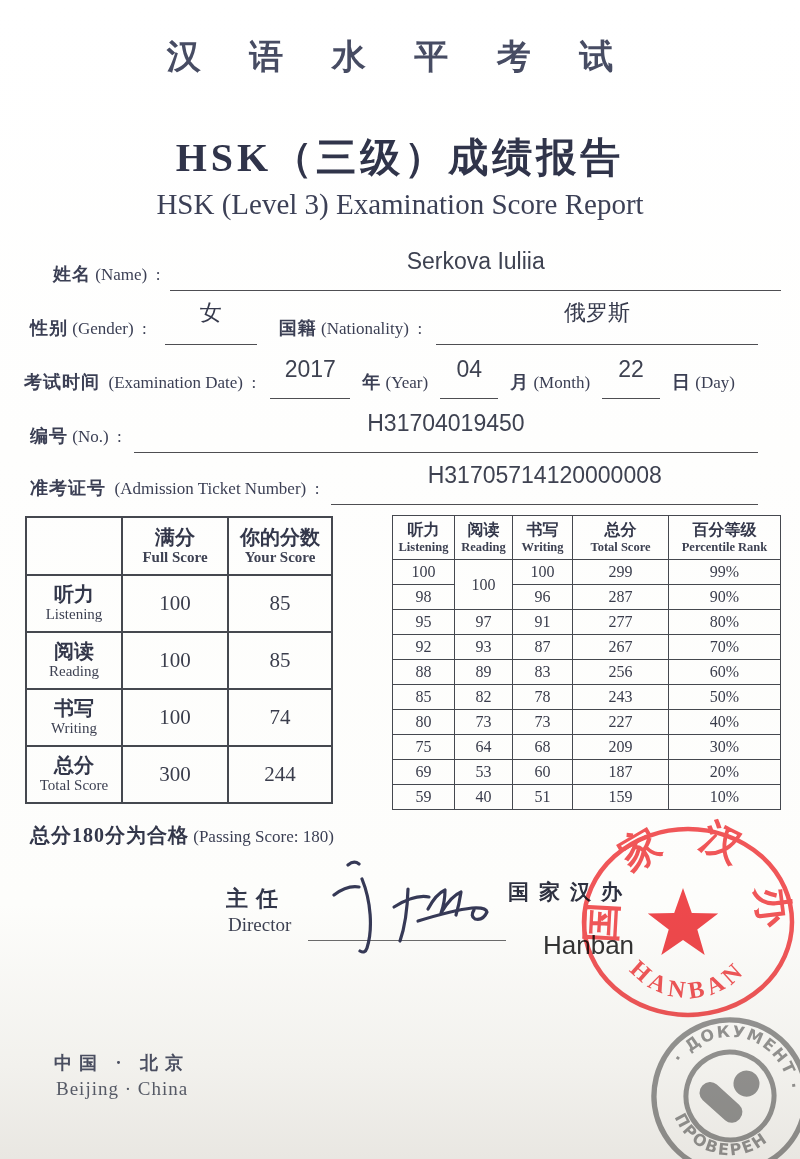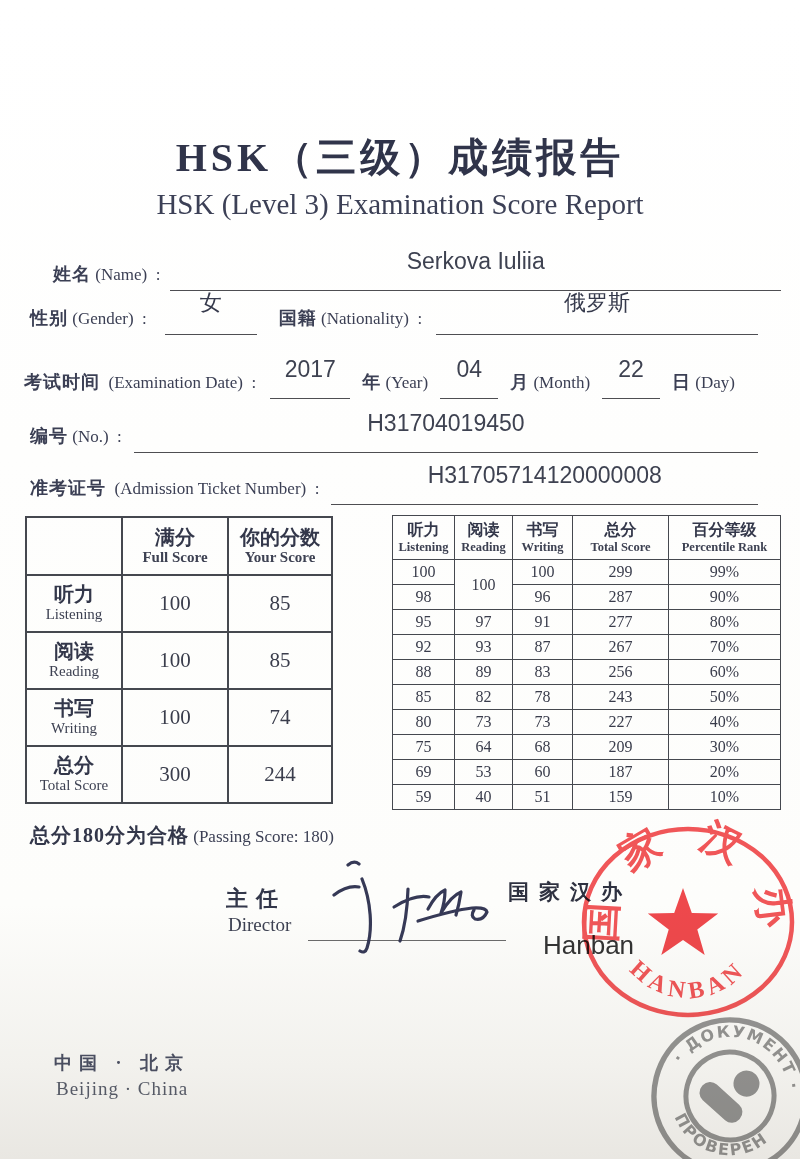--- a/index.html
+++ b/index.html
@@ -49,31 +49,32 @@
   .foot-en{left:56px;top:1078px;font-size:19px;color:#565a66;letter-spacing:1px;}
   .stamp-red{left:568px;top:812px;mix-blend-mode:multiply;opacity:.92;}
   .stamp-gray{left:630px;top:1006px;mix-blend-mode:multiply;opacity:.9;}
   .sig{left:300px;top:845px;}
 </style>
 </head>
 <body>
 
 <div class="page">
 
+  <div class="abs center title-cn">汉 语 水 平 考 试</div>
   <div class="abs center sub-cn">HSK（三级）成绩报告</div>
   <div class="abs center sub-en">HSK (Level 3) Examination Score Report</div>
 
   <div class="abs frow" style="top:244px;margin-left:23px;">
     <span class="lab"><span class="cjk">姓名</span>&nbsp;<span>(Name)</span>&nbsp;&nbsp;<span>:</span></span>
     <span class="uline fill" style="margin-left:10px;">
       <span class="val">Serkova Iuliia</span>
     </span>
   </div>
 
-  <div class="abs frow" style="top:288px;">
+  <div class="abs frow" style="top:298px;">
     <span class="lab"><span class="cjk">性别</span>&nbsp;<span>(Gender)</span>&nbsp;&nbsp;<span>:</span></span>
     <span class="uline" style="width:92px;margin-left:18px;">
       <span class="val-cjk">女</span>
     </span>
     <span class="lab" style="margin-left:22px;"><span class="cjk">国籍</span>&nbsp;<span>(Nationality)</span>&nbsp;&nbsp;<span>:</span></span>
     <span class="uline fill" style="margin-left:14px;">
       <span class="val-cjk">俄罗斯</span>
     </span>
   </div>
 

